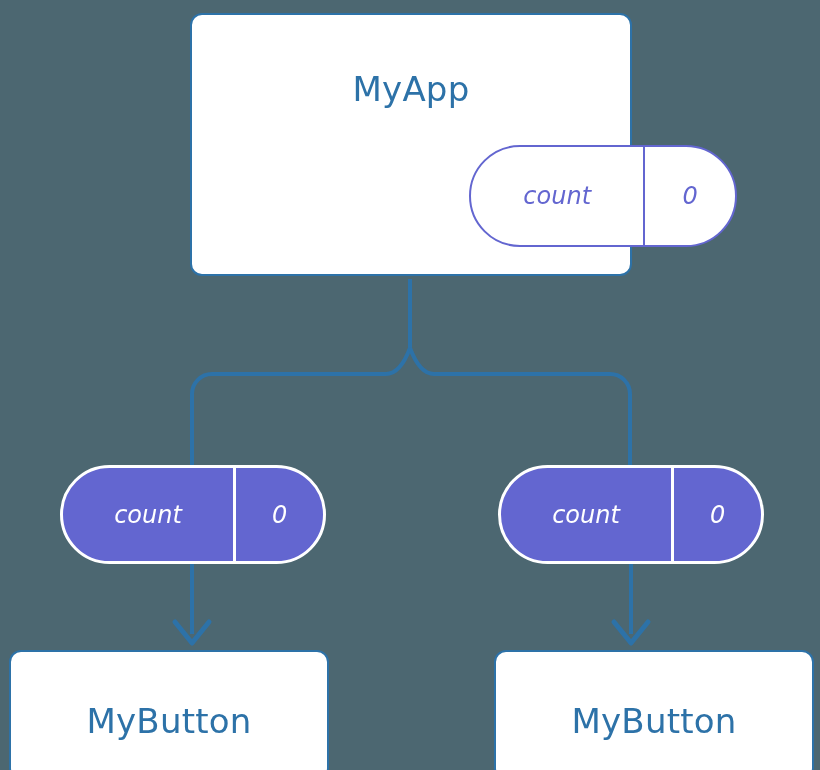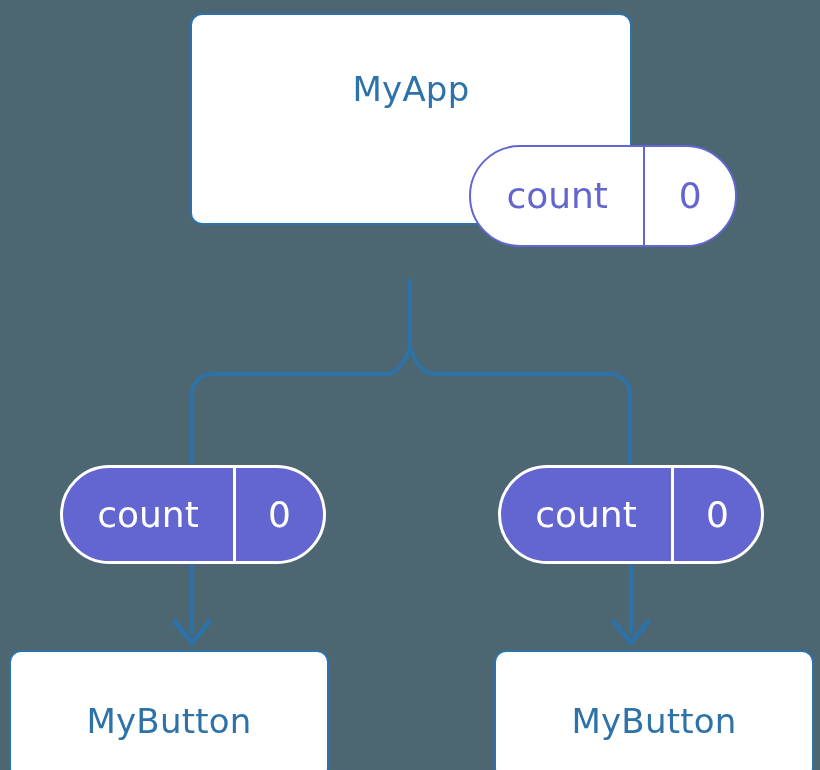--- a/index.html
+++ b/index.html
@@ -29,21 +29,21 @@
     position: absolute;
     background: #ffffff;
     border: 2px solid #2d72a8;
     border-radius: 12px;
     box-sizing: border-box;
   }
   #app-card {
     left: 190px;
     top: 13px;
     width: 442px;
-    height: 212px;
+    height: 263px;
   }
   #btn-card-left {
     left: 9px;
     top: 650px;
     width: 320px;
     height: 130px;
   }
   #btn-card-right {
     left: 494px;
     top: 650px;
@@ -71,23 +71,24 @@
     align-items: stretch;
     box-sizing: border-box;
     border-radius: 999px;
     overflow: hidden;
   }
   .pill .pill-key,
   .pill .pill-val {
     display: flex;
     align-items: center;
     justify-content: center;
-    font-size: 36px;
+    font-size: 24px;
     line-height: 1;
     box-sizing: border-box;
+    font-style: italic;
   }
 
   
   .pill--outline {
     background: #ffffff;
     border: 2px solid #6366d0;
   }
   .pill--outline .pill-key,
   .pill--outline .pill-val { color: #6366d0; }
   .pill--outline .pill-val { border-left: 2px solid #6366d0; }

